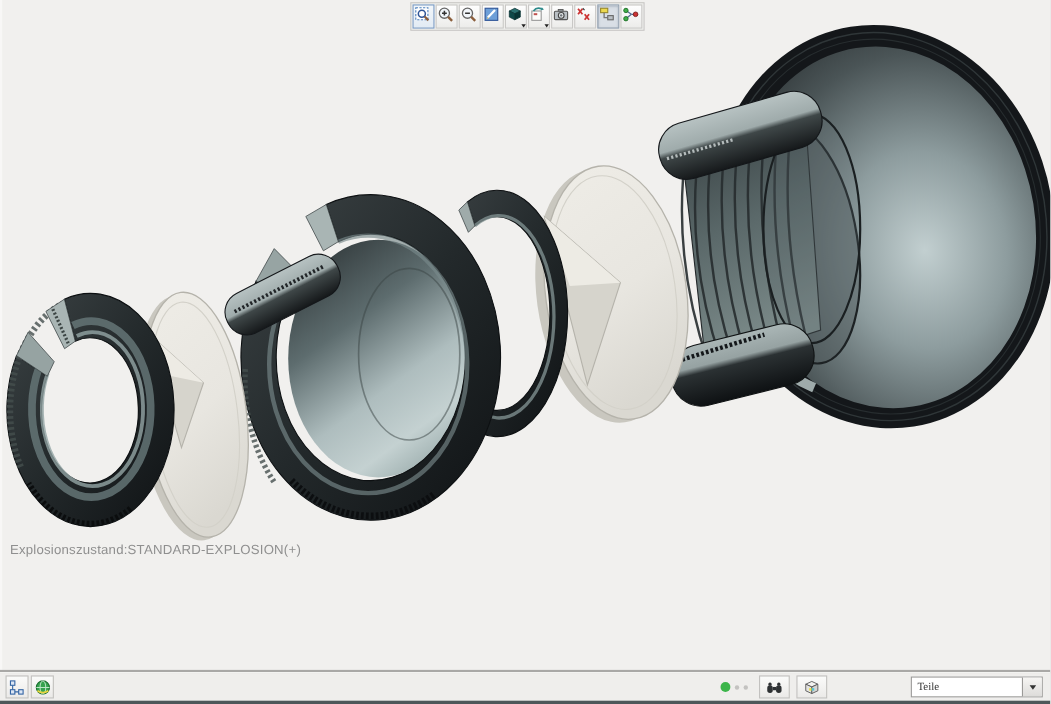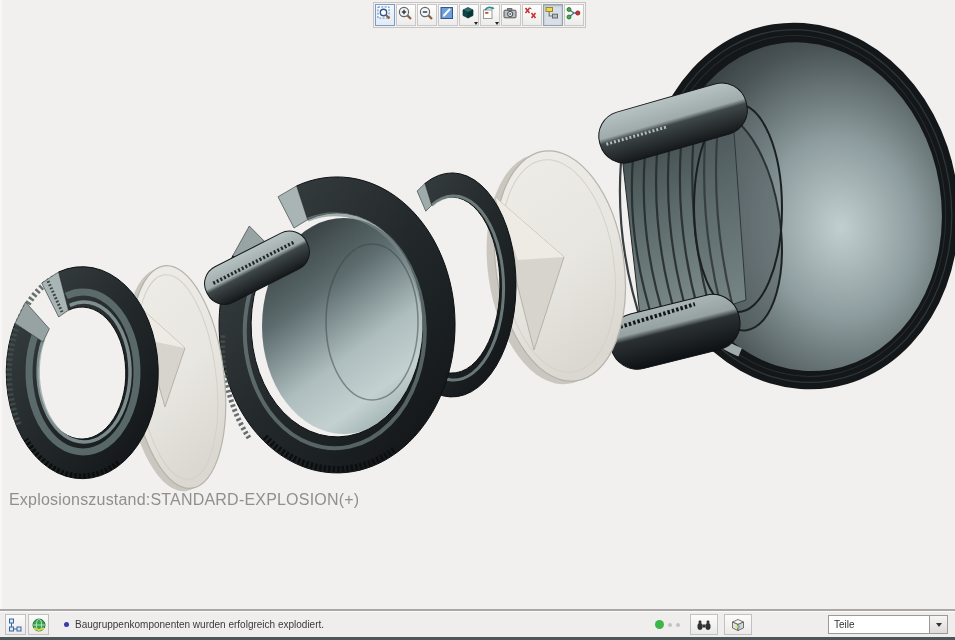--- a/index.html
+++ b/index.html
@@ -2,21 +2,21 @@
 <html><head>
 <meta charset="utf-8">
 <style>
   html,body{margin:0;padding:0;}
   body{font-family:"Liberation Sans", sans-serif; background:#dcdbd9;}
   .window{position:relative;width:955px;height:640px;overflow:hidden;background:#f1f0ee;}
 
   
   .viewport{position:absolute;left:0;top:0;width:955px;height:609px;background:#f1f0ee;border-left:2px solid #f8f7f6;}
   .viewport svg{position:absolute;left:0;top:0;}
-  .overlay{position:absolute;left:7px;top:494px;font-size:16px;line-height:12px;color:#8f8f8f;letter-spacing:0.2px;}
+  .overlay{position:absolute;left:7px;top:494px;font-size:12px;line-height:12px;color:#8f8f8f;letter-spacing:0.2px;}
 
   
   .toolbar{position:absolute;left:371px;top:2px;display:flex;gap:1px;padding:1px;background:#f3f2f0;border:1px solid #c6c5c3;}
   .tbtn{position:relative;width:20px;height:22px;display:flex;align-items:center;justify-content:center;
         background:linear-gradient(#fefefe,#ececea);border:1px solid #c9c8c6;box-sizing:border-box;cursor:pointer;}
   .tbtn.active{border-color:#7a9cc6;background:linear-gradient(#f3f7fb,#e2ebf4);}
   .tbtn.pressed{background:#d9dfe6;border-color:#93a1af;box-shadow:inset 0 1px 2px rgba(70,90,110,.35);}
   .tbtn .dd{position:absolute;right:0px;bottom:0px;width:0;height:0;border-left:2.5px solid transparent;border-right:2.5px solid transparent;border-top:3px solid #222;}
 
   
@@ -24,21 +24,21 @@
   .statusbar{position:absolute;left:0;top:612px;width:955px;height:25px;background:#efeeec;}
   .sbtn{position:absolute;top:2px;width:21px;height:21px;display:flex;align-items:center;justify-content:center;
         background:linear-gradient(#fbfbfa,#ebeae8);border:1px solid #c2c1bf;box-sizing:border-box;cursor:pointer;}
   .sbtn.wide{width:28px;}
   .msg{position:absolute;left:64px;top:0;height:25px;display:flex;align-items:center;font-size:10px;color:#3a3a3a;}
   .msg .bullet{width:5px;height:5px;border-radius:50%;background:#3a3ab0;margin-right:6px;}
   .dots{position:absolute;left:655px;top:0;height:25px;display:flex;align-items:center;gap:4px;}
   .dot-big{width:9px;height:9px;border-radius:50%;}
   .dot-small{width:4px;height:4px;border-radius:50%;}
   .combo{position:absolute;right:7px;top:3px;width:120px;height:19px;background:#fff;border:1px solid #9b9a98;box-sizing:border-box;display:flex;cursor:pointer;}
-  .combo .val{flex:1;font-size:10px;color:#333;padding:3px 0 4px 5px;overflow:hidden;white-space:nowrap;}
+  .combo .val{flex:1;font-size:10px;color:#333;padding:3px 0 4px 5px;overflow:hidden;white-space:nowrap;font-family:Liberation Serif, serif;}
   .combo .btn{width:17px;border-left:1px solid #9b9a98;background:linear-gradient(#f6f5f3,#dddcda);display:flex;align-items:center;justify-content:center;}
   .combo .btn i{width:0;height:0;border-left:3.5px solid transparent;border-right:3.5px solid transparent;border-top:4.5px solid #333;}
   .bottom-edge{position:absolute;left:0;top:637px;width:955px;height:3px;background:#4d5759;}
 </style>
 </head>
 <body>
 
 <div class="window">
 
   <div class="viewport">
@@ -276,24 +276,20 @@
     </div>
     <div class="sbtn" style="left:28px;">
       <svg width="16" height="16">
         <circle cx="8" cy="8" r="6" fill="#35a24e" stroke="#1c6e30" stroke-width="1"></circle>
         <ellipse cx="8" cy="8" rx="2.6" ry="6" fill="none" stroke="#bfe6c8" stroke-width="0.9"></ellipse>
         <line x1="2" y1="8" x2="14" y2="8" stroke="#bfe6c8" stroke-width="0.9"></line>
         <path d="M3,11 Q8,14.5 13,11" fill="none" stroke="#e7d43f" stroke-width="1.6"></path>
       </svg>
     </div>
 
-    <div class="msg">
-      <span class="bullet"></span>
-      <span>Baugruppenkomponenten wurden erfolgreich explodiert.</span>
-    </div>
 
     <div class="dots">
       <span class="dot-big" style="background:#3cb54a;"></span>
       <span class="dot-small" style="background:#c3c2c0;"></span>
       <span class="dot-small" style="background:#c3c2c0;"></span>
     </div>
 
     <div class="sbtn wide" style="left:690px;">
       <svg width="16" height="16">
         <rect x="2.5" y="3.5" width="3" height="3" rx="1.4" fill="#2e3133"></rect>

